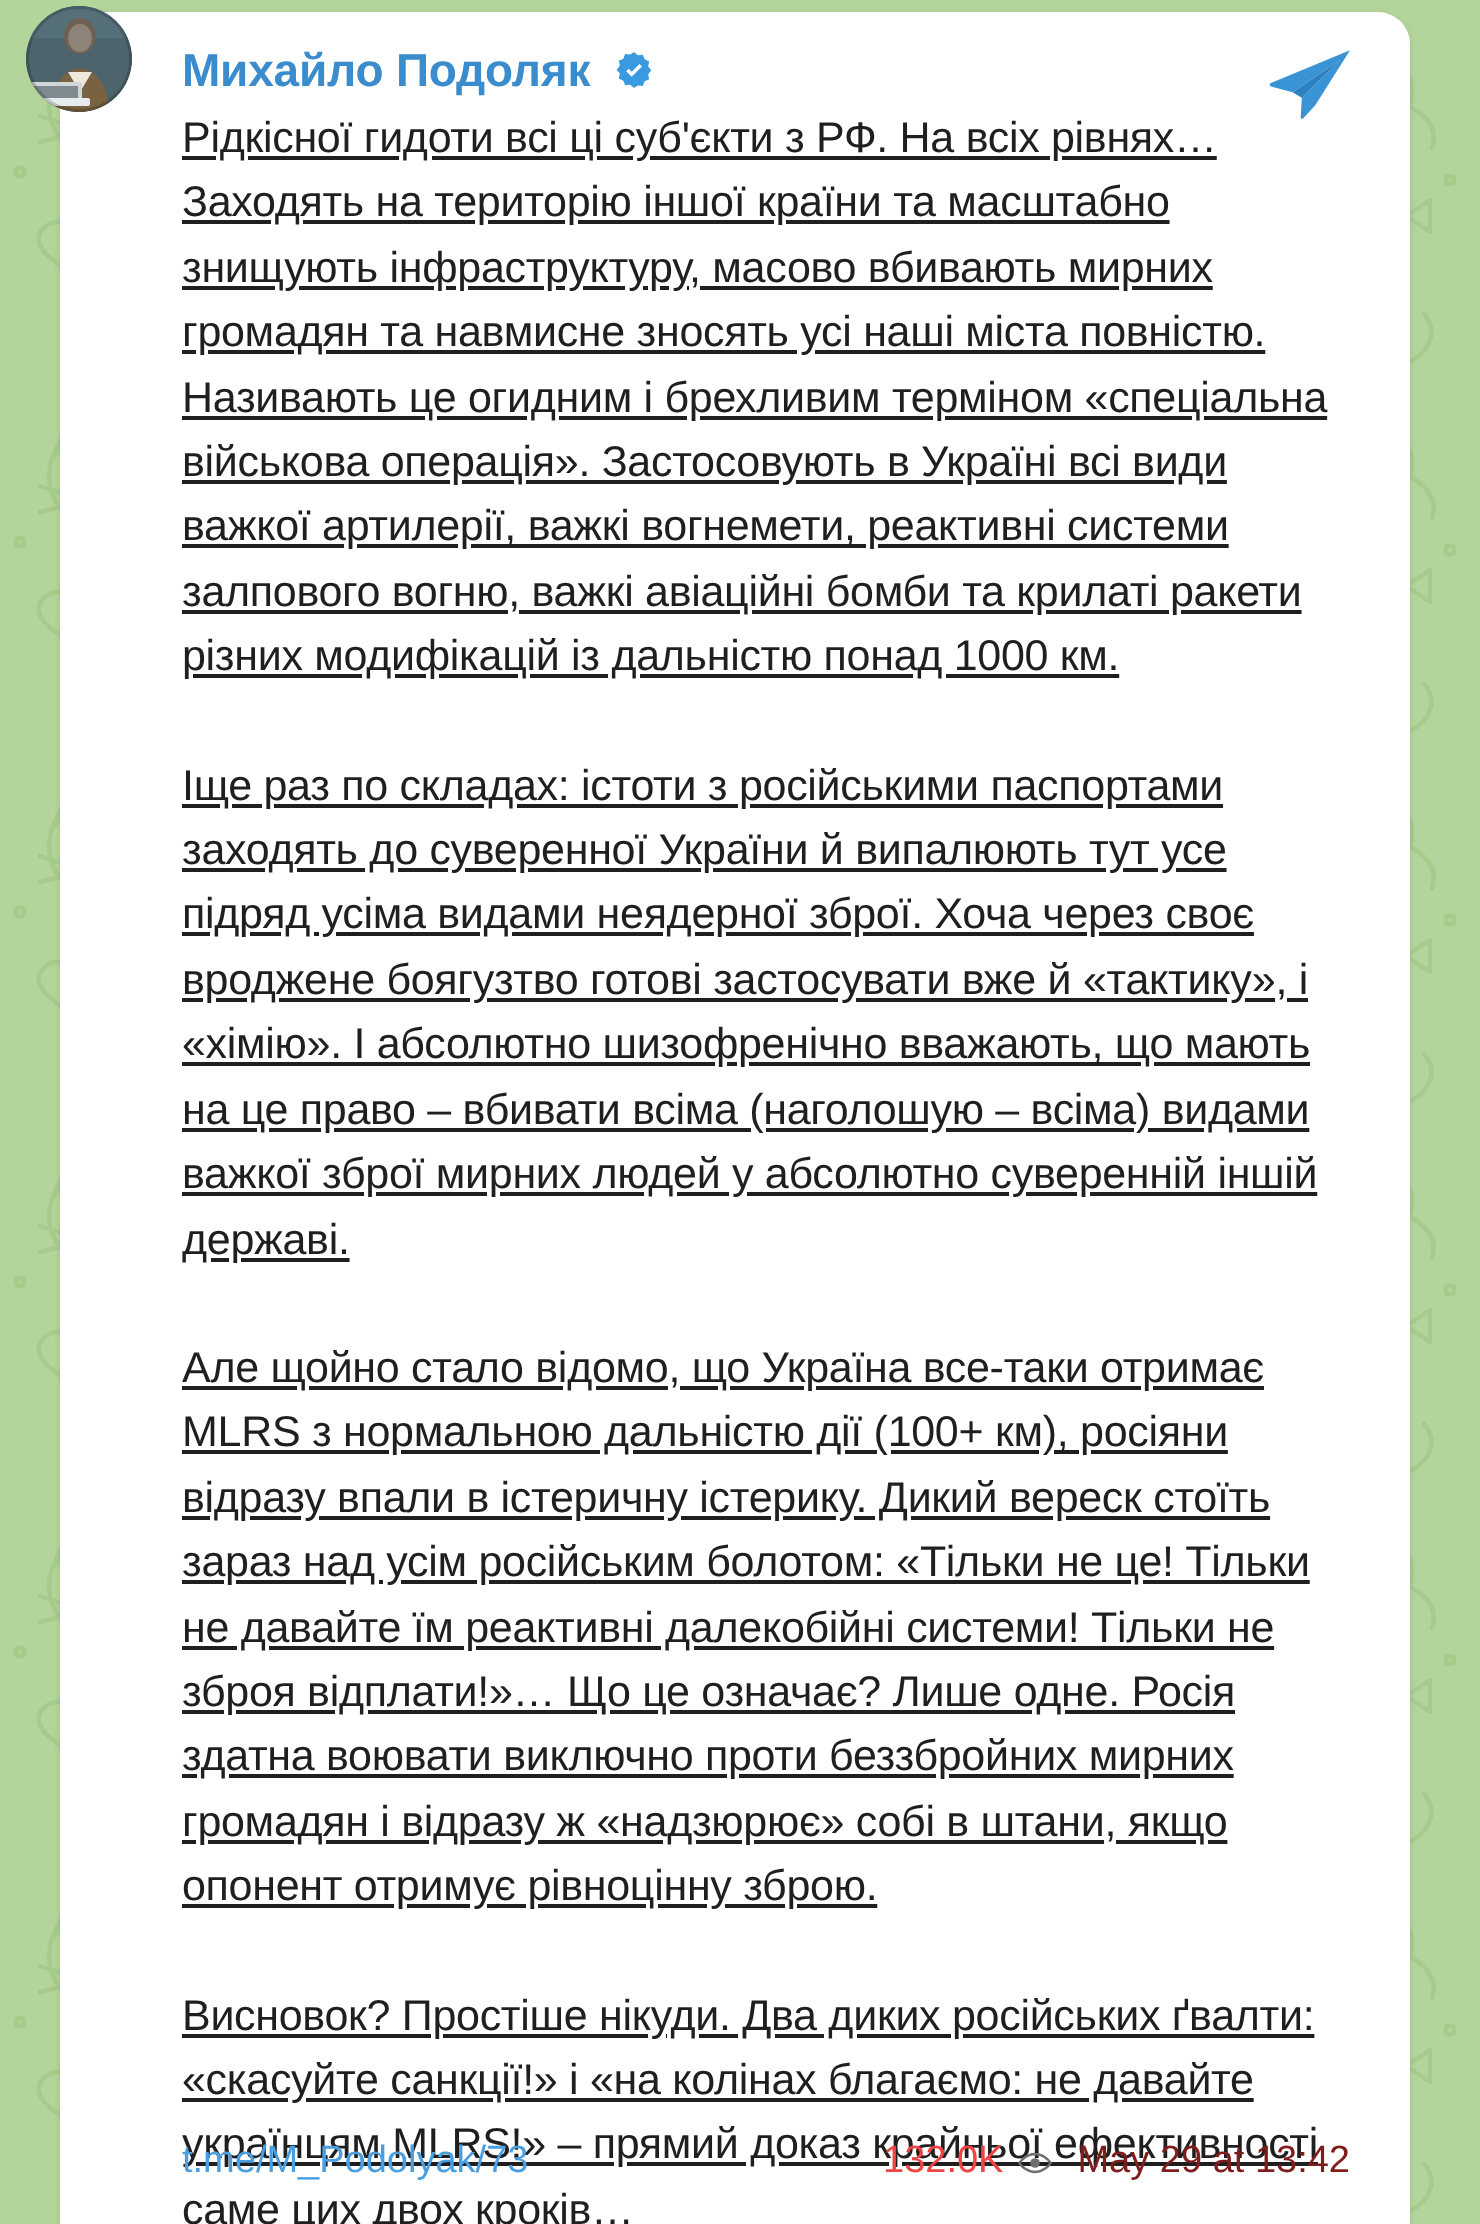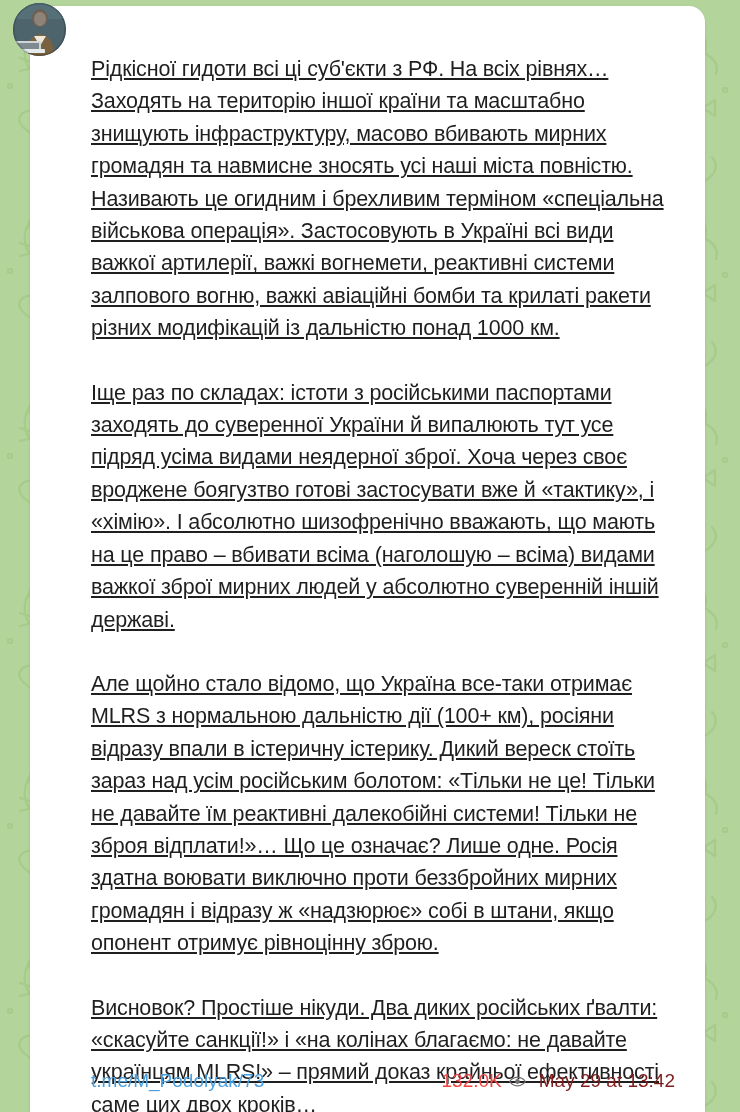--- a/index.html
+++ b/index.html
@@ -223,20 +223,37 @@
       <rect x="2" y="46" width="30" height="4" rx="1" fill="#e6ebec"></rect>
       <rect x="4" y="40" width="22" height="6" fill="#7f8b90"></rect>
 
       <circle cx="26.5" cy="26.5" r="26.5" fill="none" stroke="rgba(0,0,0,0.18)" stroke-width="3"></circle>
     </g>
   </svg>
 </div>
 
 <div id="post-card">
 
+  <div id="post-header">
+    <div id="channel-name">Михайло Подоляк</div>
+
+    <div id="verified-badge">
+      <svg viewBox="0 0 24 24" aria-hidden="true">
+        <path fill="#3a9ae0" d="M12 1.2l2.3 1.9 3-0.3 1.1 2.8 2.7 1.3-0.6 3 1.9 2.3-1.9 2.3 0.6 3-2.7 1.3-1.1 2.8-3-0.3L12 22.8l-2.3-1.9-3 0.3-1.1-2.8-2.7-1.3 0.6-3L1.6 11.8l1.9-2.3-0.6-3 2.7-1.3 1.1-2.8 3 0.3z"></path>
+        <path fill="#ffffff" d="M10.6 16.1l-3.3-3.3 1.5-1.5 1.8 1.8 4.7-4.7 1.5 1.5z"></path>
+      </svg>
+    </div>
+
+    <div id="telegram-logo">
+      <svg viewBox="0 0 48 44" aria-hidden="true">
+        <path fill="#3a93d5" d="M46 3.5 L2.5 21.5 a1 1 0 0 0 0.1 1.9 l11.8 3.2 L41 8.5 L19.5 29.5 l-0.6 10.8 a0.8 0.8 0 0 0 1.4 0.6 l6.6 -7.2 z"></path>
+        <path fill="#2e81c0" d="M19.5 29.5 L41 8.5 L14.4 26.6 z"></path>
+      </svg>
+    </div>
+  </div>
 
   <div id="post-body">
     <p class="para">Рідкісної гидоти всі ці суб'єкти з РФ. На всіх рівнях… Заходять на територію іншої країни та масштабно знищують інфраструктуру, масово вбивають мирних громадян та навмисне зносять усі наші міста повністю. Називають це огидним і брехливим терміном «спеціальна військова операція». Застосовують в Україні всі види важкої артилерії, важкі вогнемети, реактивні системи залпового вогню, важкі авіаційні бомби та крилаті ракети різних модифікацій із дальністю понад 1000 км.</p>
     <p class="para">Іще раз по складах: істоти з російськими паспортами заходять до суверенної України й випалюють тут усе підряд усіма видами неядерної зброї. Хоча через своє вроджене боягузтво готові застосувати вже й «тактику», і «хімію». І абсолютно шизофренічно вважають, що мають на це право – вбивати всіма (наголошую – всіма) видами важкої зброї мирних людей у абсолютно суверенній іншій державі.</p>
     <p class="para">Але щойно стало відомо, що Україна все-таки отримає MLRS з нормальною дальністю дії (100+ км), росіяни відразу впали в істеричну істерику. Дикий вереск стоїть зараз над усім російським болотом: «Тільки не це! Тільки не давайте їм реактивні далекобійні системи! Тільки не зброя відплати!»… Що це означає? Лише одне. Росія здатна воювати виключно проти беззбройних мирних громадян і відразу ж «надзюрює» собі в штани, якщо опонент отримує рівноцінну зброю.</p>
     <p class="para">Висновок? Простіше нікуди. Два диких російських ґвалти: «скасуйте санкції!» і «на колінах благаємо: не давайте українцям MLRS!» – прямий доказ крайньої ефективності саме цих двох кроків…</p>
   </div>
 
   <div id="post-footer">
     <a id="post-link" href="#">t.me/M_Podolyak/73</a>

